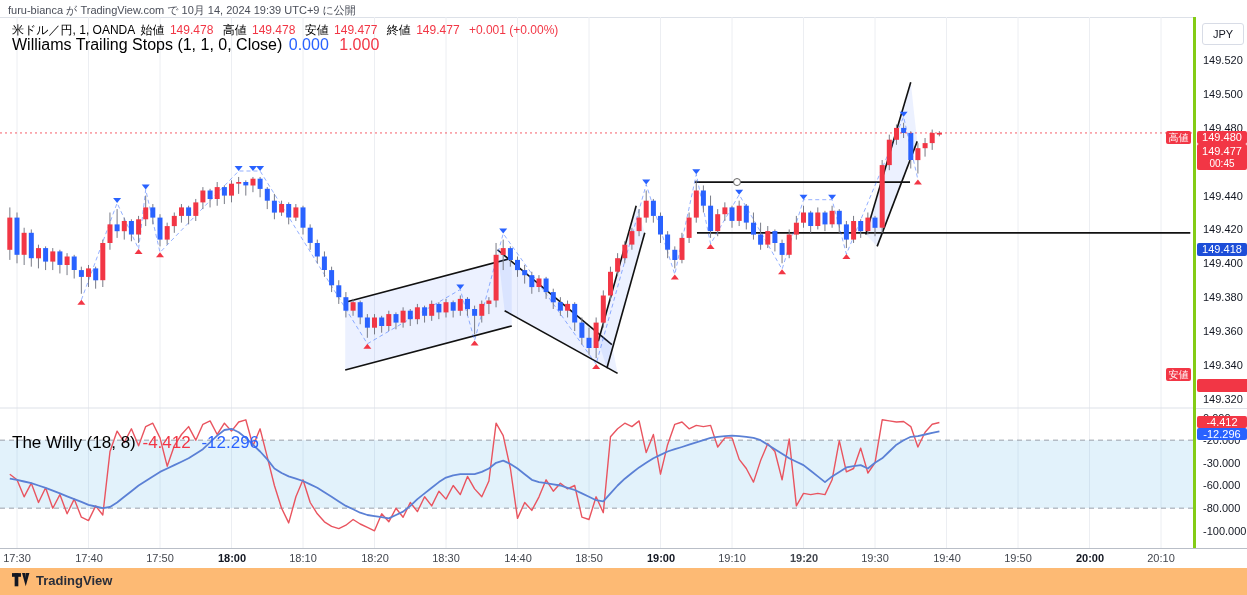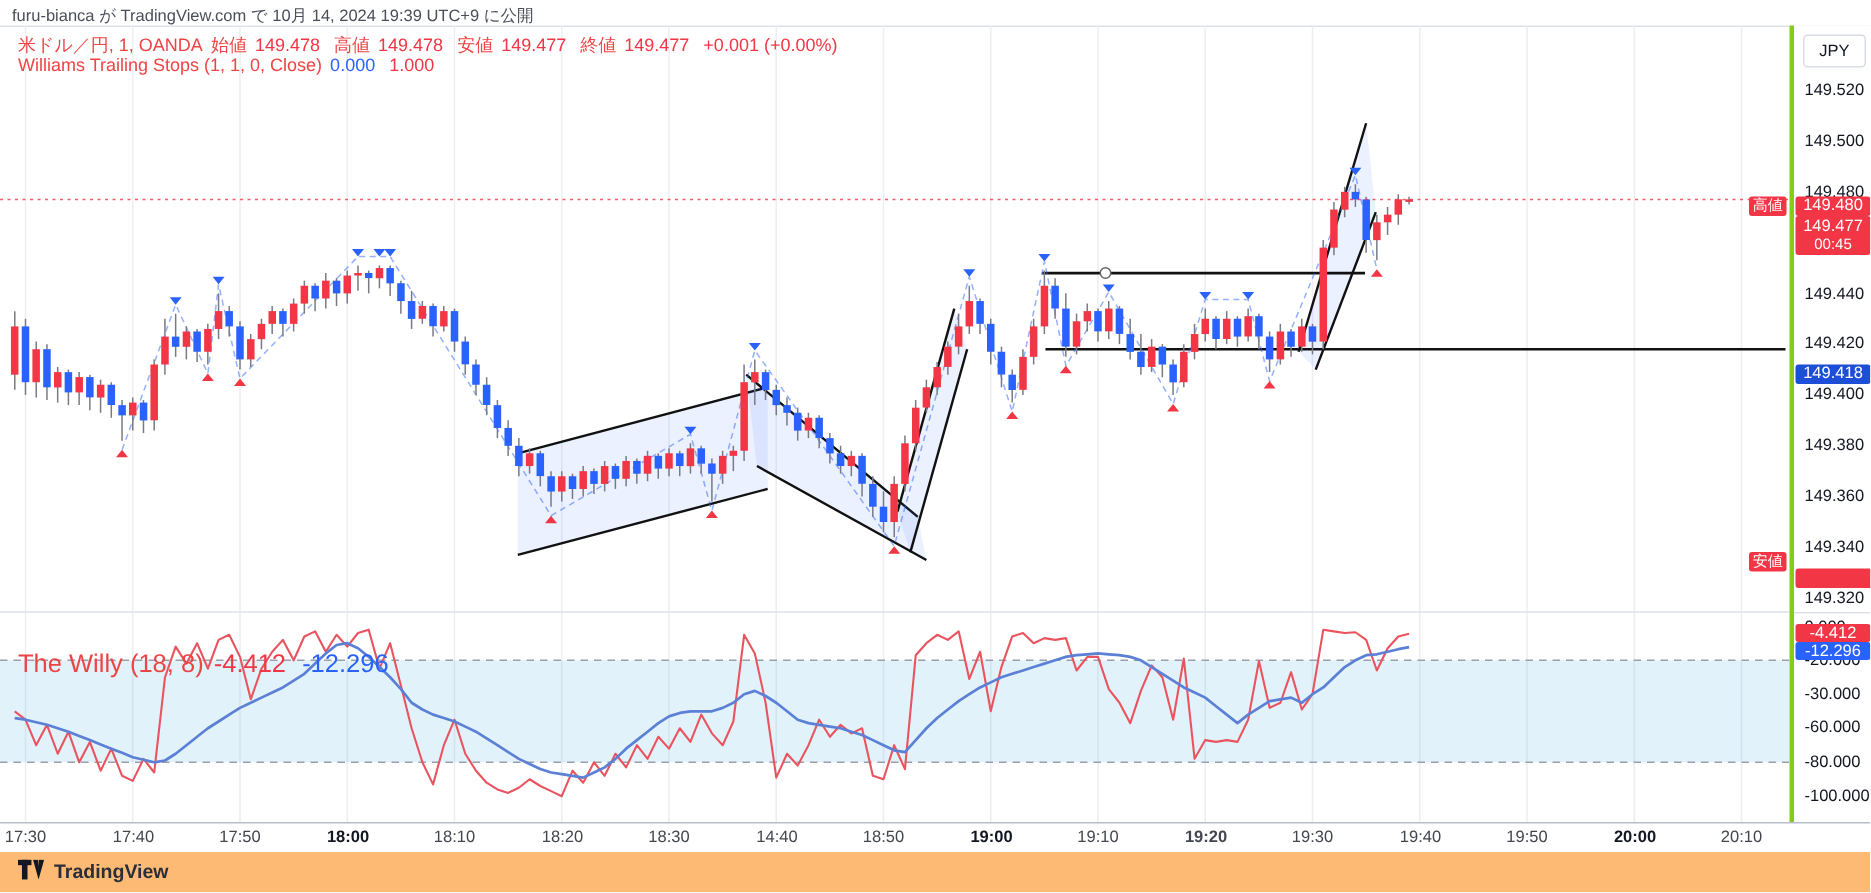--- a/index.html
+++ b/index.html
@@ -3,25 +3,25 @@
 <meta charset="utf-8">
 <style>
   html,body{margin:0;padding:0;background:#fff;}
   .page{position:relative;width:1247px;height:595px;background:#fff;overflow:hidden;
         font-family:"Liberation Sans",sans-serif;color:#131722;}
   .publish-line{position:absolute;top:3px;left:8px;font-size:11px;color:#4a4e59;}
   .top-border{position:absolute;top:17px;left:0;width:1247px;height:1px;background:#dde1e8;}
   .chart{position:absolute;top:17px;left:0;width:1193px;height:531px;}
   #chart-svg{position:absolute;top:0;left:0;}
   .legend{position:absolute;left:12px;font-size:12px;white-space:nowrap;z-index:5;}
-  .legend .lbl{color:#ef4444;margin-right:2px;}
+  .legend .lbl{color:#000000;margin-right:2px;}
   .legend .red{color:#F23645;margin-right:6px;}
   .legend .blue{color:#2962FF;margin-right:6px;}
   .legend1{top:5px;}
-  .legend2{top:19px;font-size:12px;}
+  .legend2{top:19px;font-size:16px;}
   .legend3{top:416px;font-size:17px;}
   .tag{position:absolute;left:1166px;width:25px;height:13px;background:#F23645;color:#fff;
        font-size:10px;line-height:13px;text-align:center;border-radius:2px;z-index:6;}
   .price-axis{position:absolute;top:17px;left:1193px;width:54px;height:551px;
               border-left:3px solid #84cc16;background:#fff;}
   .pane-sep-axis{position:absolute;top:391px;left:0;width:54px;height:1px;background:#dde1e8;}
   .currency-box{position:absolute;top:6px;left:6px;width:40px;height:20px;border:1px solid #d8dce6;
                 border-radius:3px;font-size:11px;line-height:20px;text-align:center;color:#131722;}
   .ptick{position:absolute;left:7px;font-size:11px;color:#131722;}
   .axis-box{position:absolute;left:1px;width:50px;color:#fff;font-size:11px;text-align:center;

